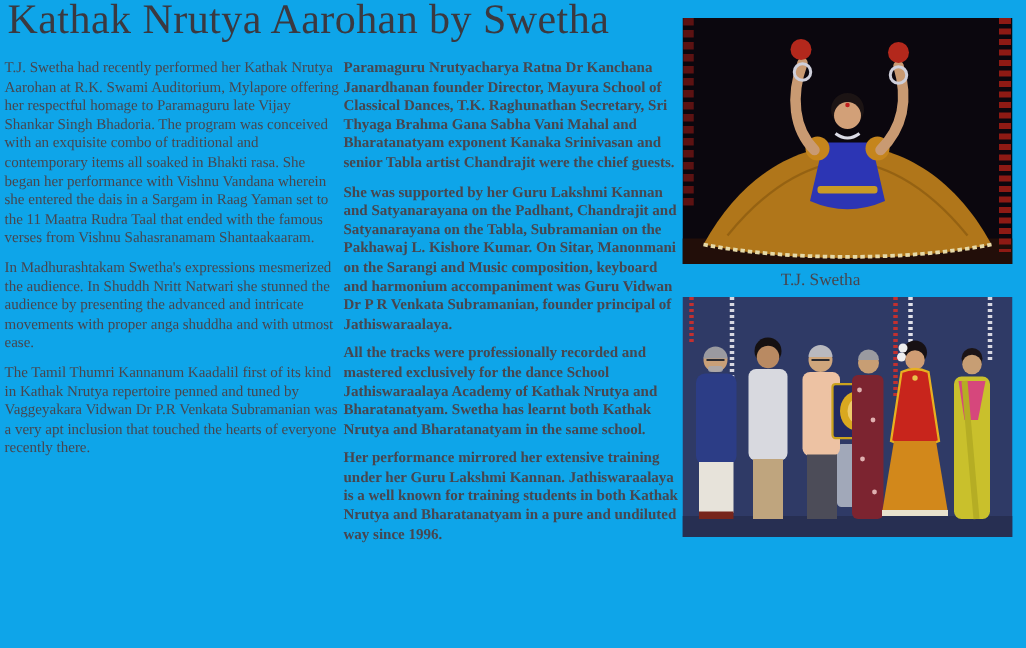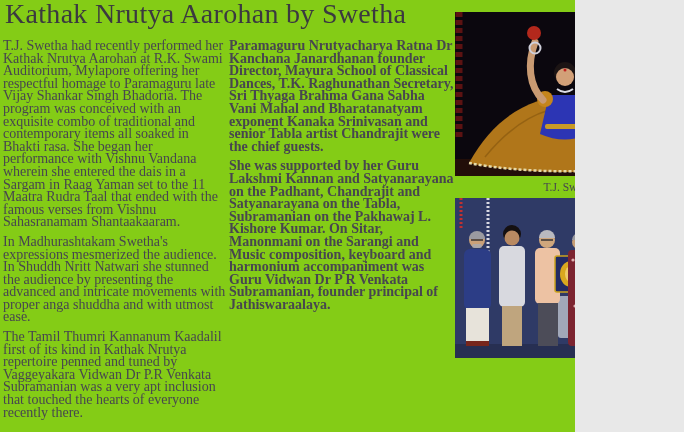--- a/index.html
+++ b/index.html
@@ -1,65 +1,67 @@
 <!DOCTYPE html>
 <html><head>
 <meta charset="utf-8">
 <style>
   html,body{margin:0;padding:0;background:#e8e8e8;}
   .page{
     position:relative;
-    width:575px;height:432px;
-    background:#84cc16;
+    width:684px;height:432px;
+    background:#0ea5e9;
     overflow:hidden;
     font-family:"Liberation Serif", serif;
   }
   .title{
     position:absolute;left:5px;top:-2px;margin:0;
     font-size:28px;font-weight:400;letter-spacing:.3px;
     color:#3b3940;white-space:nowrap;
   }
   .col{
     position:absolute;top:40px;
-    font-size:14px;line-height:12.6px;color:#47464f;
+    font-size:10px;line-height:12.6px;color:#47464f;
     text-align:left;
   }
   .col1{left:3px;width:223px;}
   .col2{left:229px;width:225px;font-weight:bold;}
   .col p{margin:0 0 7px 0;}
   .photo{
     position:absolute;left:455px;margin:0;padding:0;
   }
   .photo svg{display:block;}
   .photo1{top:12px;}
   .photo2{top:198px;}
   .caption{
     position:absolute;
     font-size:11.5px;line-height:13px;color:#47464f;
     text-align:center;
   }
-  .cap1{left:455px;top:181px;width:230px;}
+  .cap1{left:432px;top:181px;width:230px;}
   .cap2{left:447px;top:364px;width:236px;}
 </style>
 </head>
 <body>
 
 <div class="page">
 
   <h1 class="title">Kathak Nrutya Aarohan by Swetha</h1>
 
   <div class="col col1">
     <p>T.J. Swetha had recently performed her Kathak Nrutya Aarohan at R.K. Swami Auditorium, Mylapore offering her respectful homage to Paramaguru late Vijay Shankar Singh Bhadoria. The program was conceived with an exquisite combo of traditional and contemporary items all soaked in Bhakti rasa. She began her performance with Vishnu Vandana wherein she entered the dais in a Sargam in Raag Yaman set to the 11 Maatra Rudra Taal that ended with the famous verses from Vishnu Sahasranamam Shantaakaaram.</p>
     <p>In Madhurashtakam Swetha's expressions mesmerized the audience.  In Shuddh Nritt Natwari she stunned the audience by presenting the advanced and intricate movements with proper anga shuddha and with utmost ease.</p>
     <p>The Tamil Thumri Kannanum Kaadalil first of its kind in Kathak Nrutya repertoire penned and tuned by Vaggeyakara Vidwan Dr P.R Venkata Subramanian was a very apt inclusion that touched the hearts of everyone recently there.</p>
   </div>
 
   <div class="col col2">
     <p>Paramaguru Nrutyacharya Ratna Dr Kanchana Janardhanan founder Director, Mayura School of Classical Dances, T.K. Raghunathan Secretary, Sri Thyaga Brahma Gana Sabha Vani Mahal and Bharatanatyam exponent Kanaka Srinivasan and senior Tabla artist Chandrajit were the chief guests.</p>
     <p>She was supported by her Guru Lakshmi Kannan and Satyanarayana on the Padhant, Chandrajit and Satyanarayana on the Tabla, Subramanian on the Pakhawaj L. Kishore Kumar. On Sitar, Manonmani on the Sarangi and Music composition, keyboard and harmonium accompaniment was Guru Vidwan Dr P R Venkata Subramanian, founder principal of Jathiswaraalaya.</p>
+    <p>All the tracks were professionally recorded and mastered exclusively for the dance School Jathiswaraalaya Academy of Kathak Nrutya and Bharatanatyam. Swetha has learnt both Kathak Nrutya and Bharatanatyam in the same school.</p>
+    <p>Her performance mirrored her extensive training under her Guru Lakshmi Kannan. Jathiswaraalaya is a well known for training students in both Kathak Nrutya and Bharatanatyam in a pure and undiluted way since 1996.</p>
   </div>
 
   <figure class="photo photo1">
     <svg width="220" height="164" viewBox="0 0 220 164">
       <rect width="220" height="164" fill="#0b070e"></rect>
       <rect y="147" width="220" height="17" fill="#220e09"></rect>
       <g>
         <line x1="4" y1="0" x2="4" y2="128" stroke="#5c1212" stroke-width="7" stroke-dasharray="5 3"></line>
         <line x1="215" y1="0" x2="215" y2="156" stroke="#8e1a14" stroke-width="8" stroke-dasharray="4 3"></line>
       </g>

